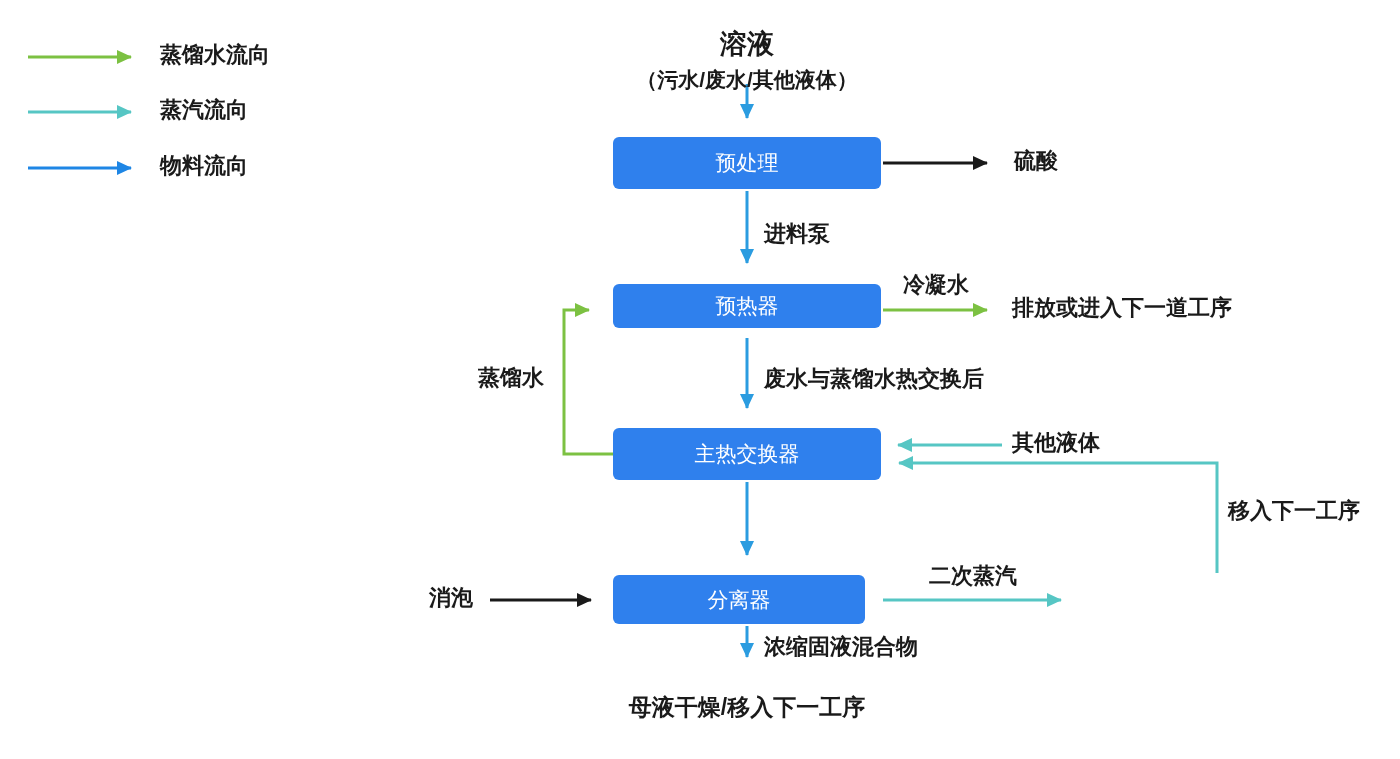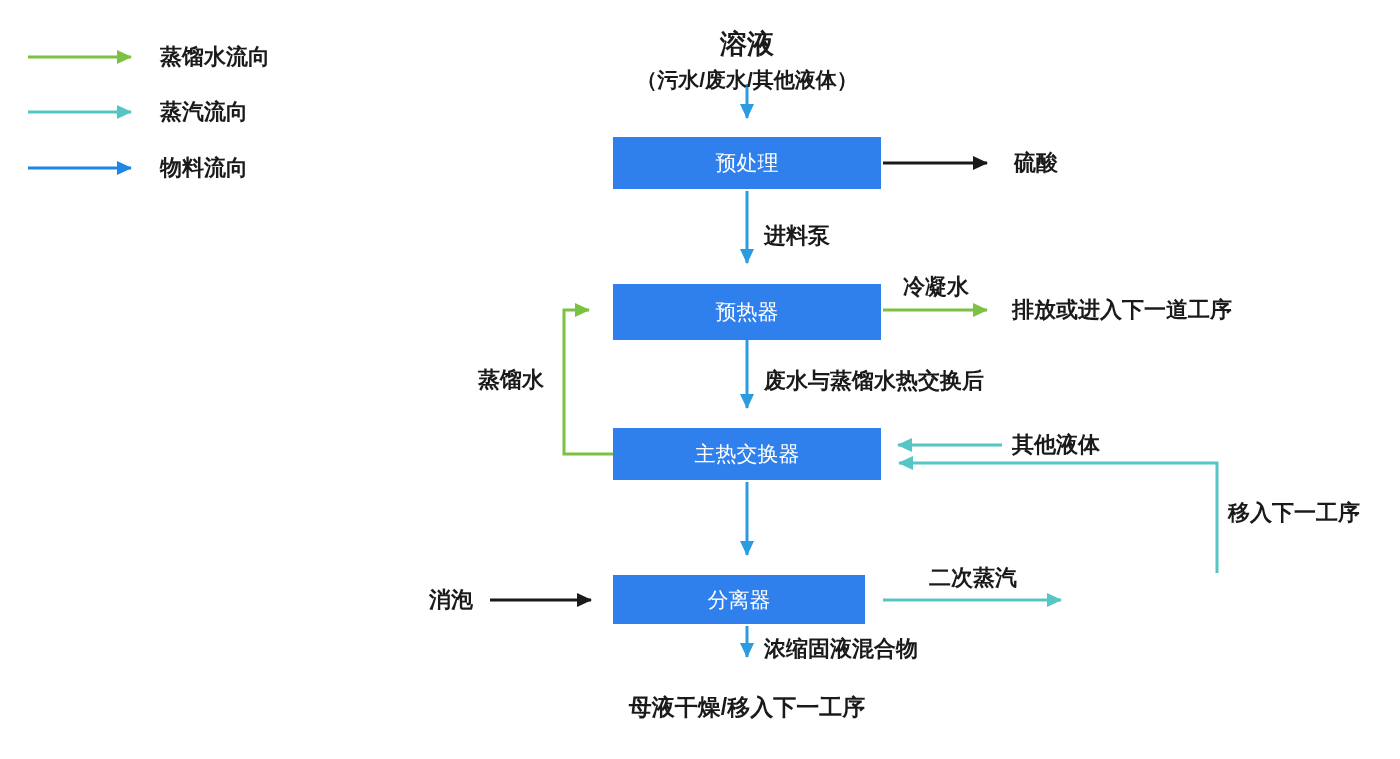--- a/index.html
+++ b/index.html
@@ -19,27 +19,28 @@
     z-index: 1;
   }
   .lbl {
     position: absolute;
     z-index: 2;
     font-size: 22px;
     font-weight: 700;
     white-space: nowrap;
     line-height: 1.2;
     transform: translateY(-50%);
+    font-family: Liberation Mono, monospace;
   }
   .lbl.center { transform: translate(-50%, -50%); }
   .node {
     position: absolute;
     z-index: 2;
     background: #2F80ED;
-    border-radius: 0;
+    border-radius: 6px;
     color: #ffffff;
     font-size: 21px;
     font-weight: 500;
     display: flex;
     align-items: center;
     justify-content: center;
     white-space: nowrap;
   }
   .src-title {
     position: absolute;
@@ -121,21 +122,21 @@
   <div class="lbl" style="left:160px; top:57px;">蒸馏水流向</div>
   <div class="lbl" style="left:160px; top:112px;">蒸汽流向</div>
   <div class="lbl" style="left:160px; top:168px;">物料流向</div>
 
   <div class="src-title">
     <div class="l1">溶液</div>
     <div class="l2">（污水/废水/其他液体）</div>
   </div>
 
   <div class="node" style="left:613px; top:137px; width:268px; height:52px;">预处理</div>
-  <div class="node" style="left:613px; top:284px; width:268px; height:56px;">预热器</div>
+  <div class="node" style="left:613px; top:284px; width:268px; height:44px;">预热器</div>
   <div class="node" style="left:613px; top:428px; width:268px; height:52px;">主热交换器</div>
   <div class="node" style="left:613px; top:575px; width:252px; height:49px;">分离器</div>
 
   <div class="lbl" style="left:1014px; top:163px;">硫酸</div>
   <div class="lbl" style="left:764px; top:236px;">进料泵</div>
   <div class="lbl center" style="left:936px; top:287px;text-align:right;">冷凝水</div>
   <div class="lbl" style="left:1012px; top:310px;">排放或进入下一道工序</div>
   <div class="lbl" style="left:478px; top:380px;">蒸馏水</div>
   <div class="lbl" style="left:764px; top:381px;">废水与蒸馏水热交换后</div>
   <div class="lbl" style="left:1012px; top:445px;">其他液体</div>

